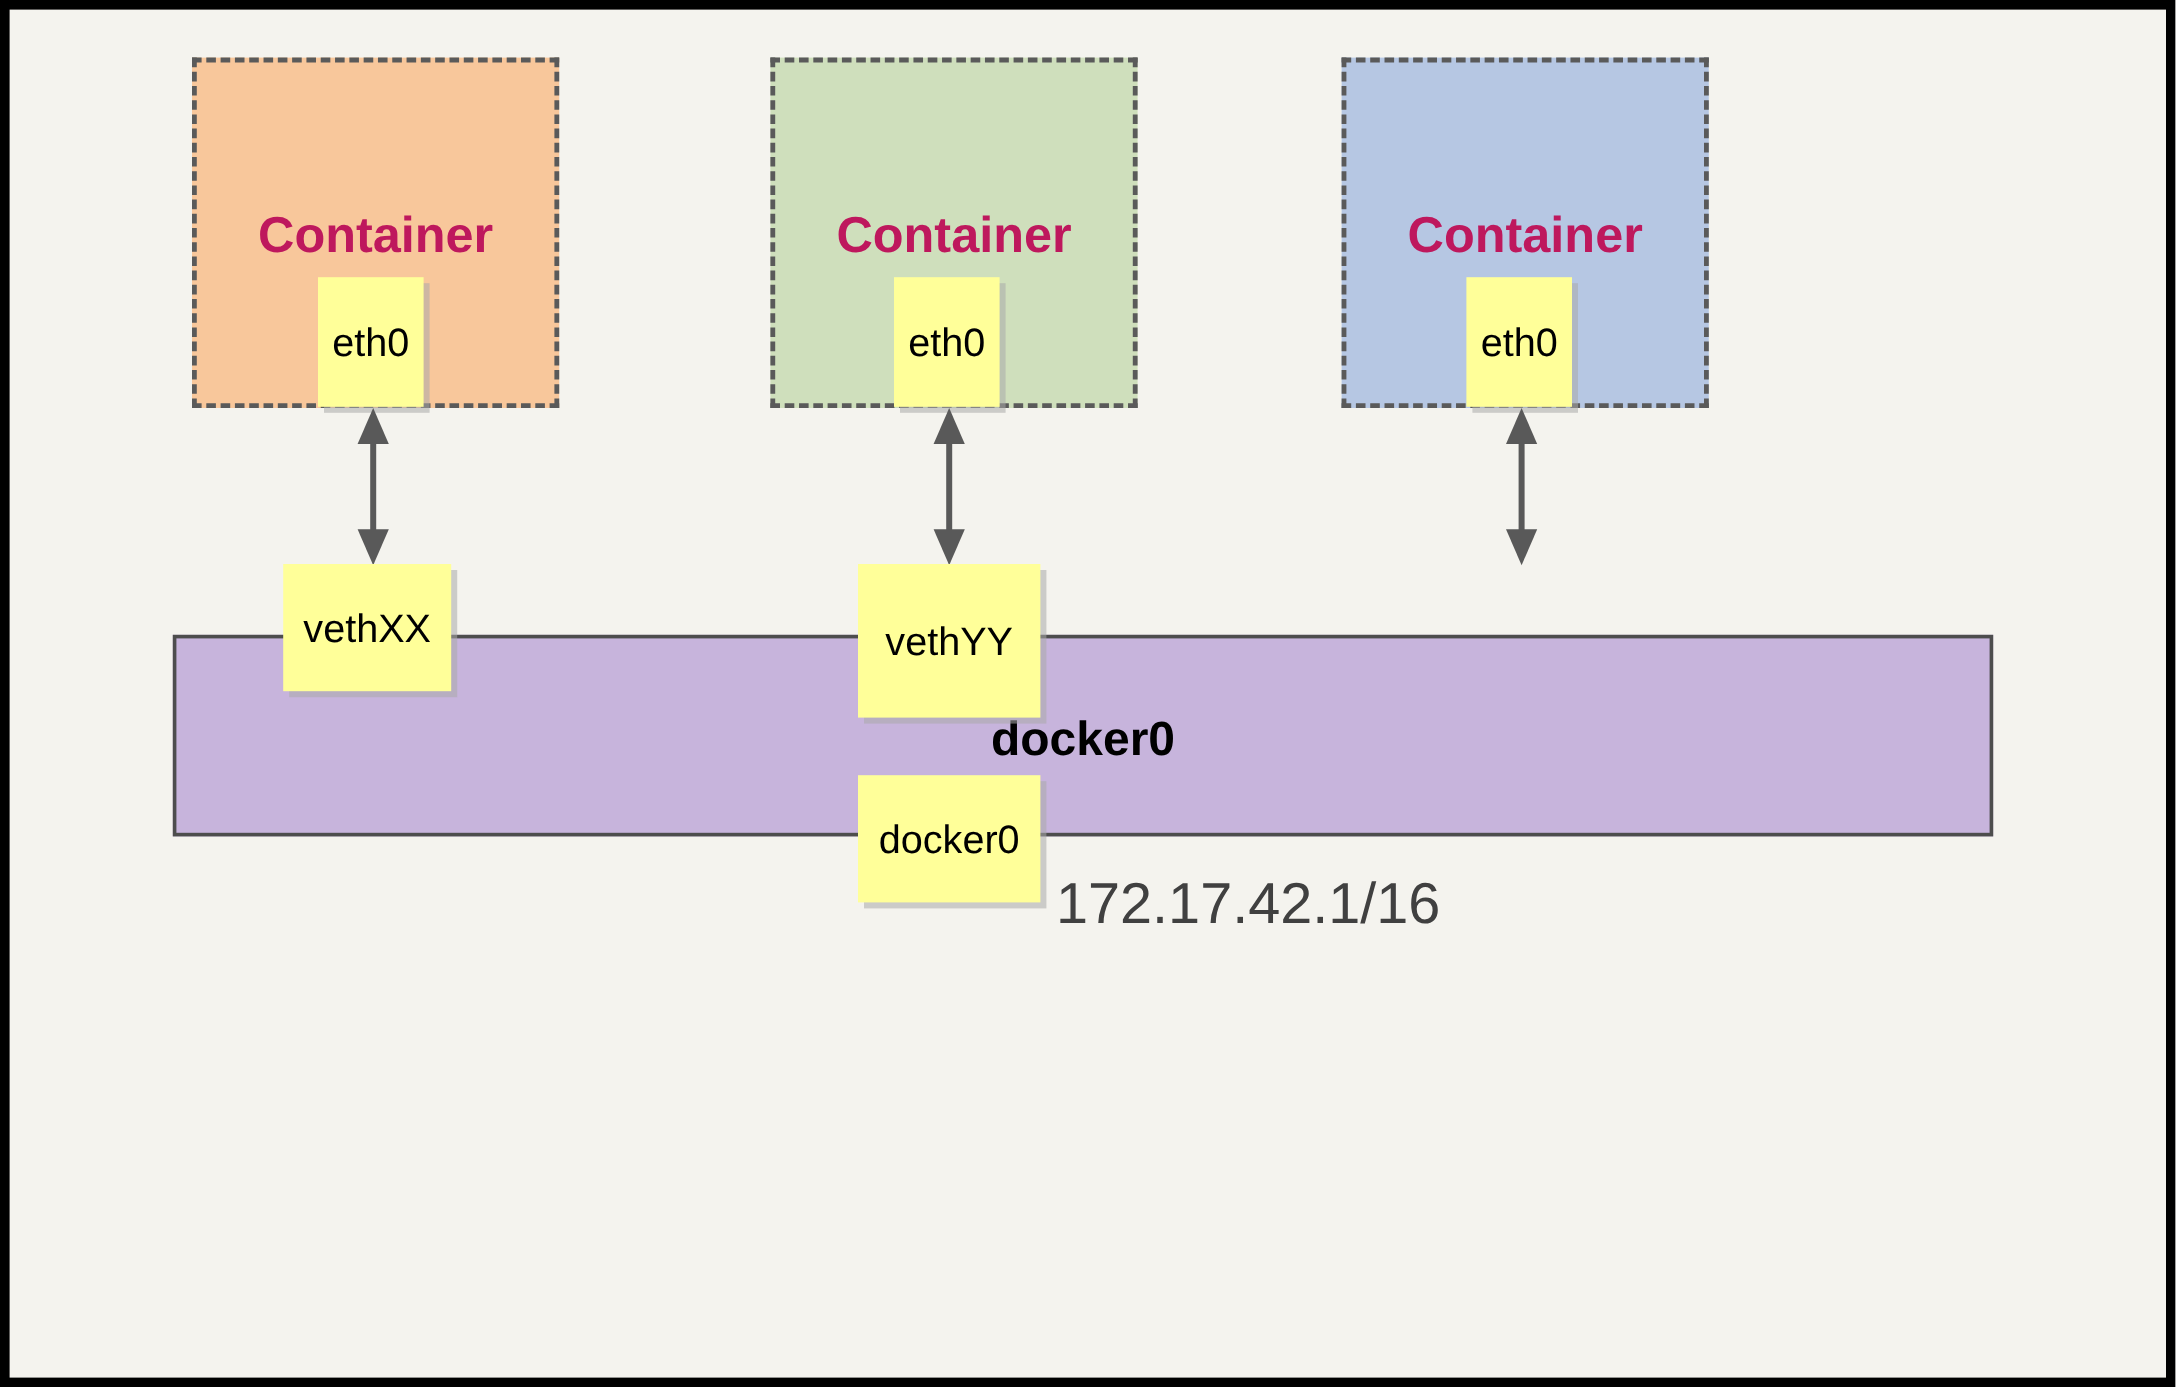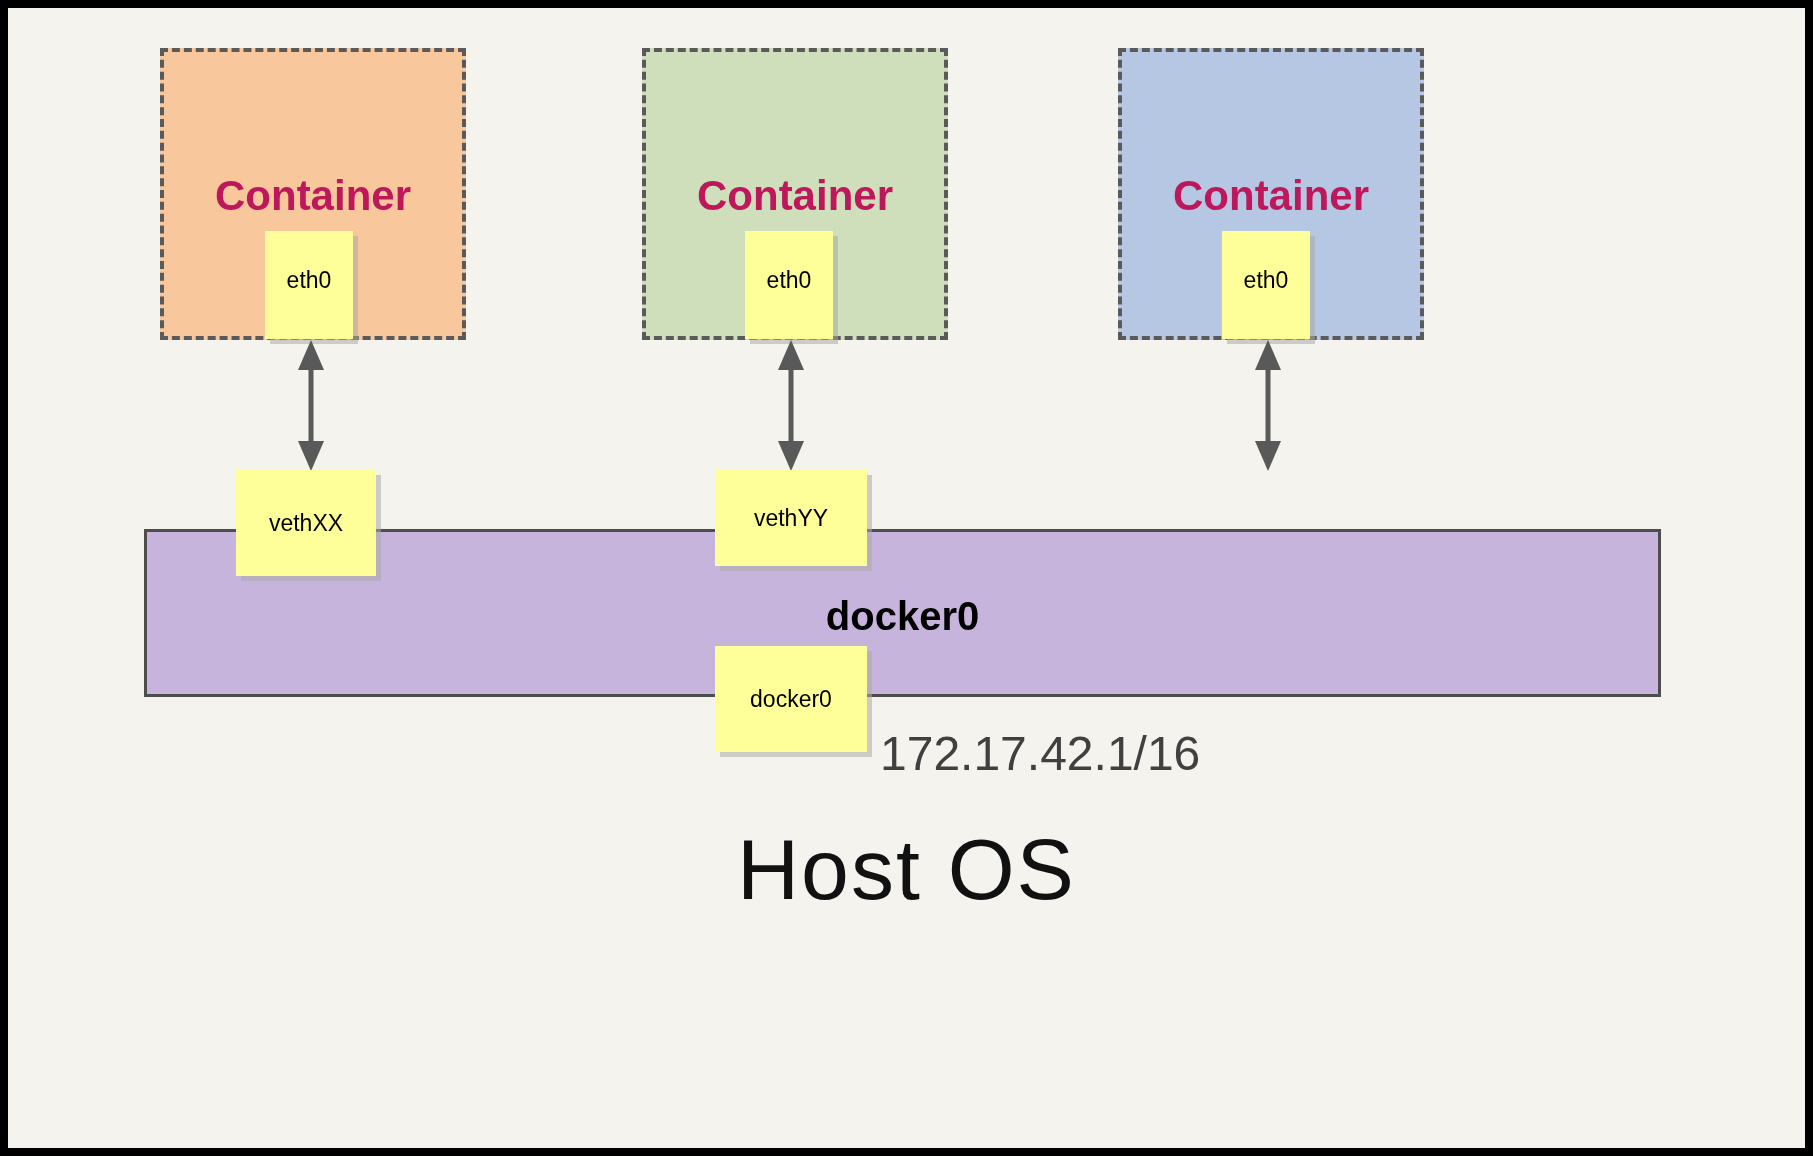--- a/index.html
+++ b/index.html
@@ -39,21 +39,21 @@
 
   
   .ybox{
     position:absolute;
     background:#ffff99;
     box-sizing:border-box;
     box-shadow:5px 5px 0 0 rgba(170,170,170,0.55);
     display:flex;
     align-items:center;
     justify-content:center;
-    font-size:23px;
+    font-size:33px;
     color:#000;
     line-height:1;
   }
   .ybox.tall{align-items:flex-start;padding-top:38px;}
 
   
   .arrow{position:absolute;}
 
   
   #docker0-bar{
@@ -128,23 +128,22 @@
     </svg>
 
     <svg class="arrow" style="left:1240px;top:330px;" width="40" height="135" viewBox="0 0 40 135">
       <line x1="20" y1="22" x2="20" y2="113" stroke="#595959" stroke-width="5"></line>
       <polygon points="20,2 33,32 7,32" fill="#595959"></polygon>
       <polygon points="20,133 33,103 7,103" fill="#595959"></polygon>
     </svg>
 
     <div class="ybox" style="left:228px;top:462px;width:140px;height:106px;">vethXX</div>
 
-    <div class="ybox" style="left:707px;top:462px;width:152px;height:96px;">vethYY</div>
+    <div class="ybox" style="left:707px;top:462px;width:152px;height:128px;">vethYY</div>
 
 
     <div class="ybox" style="left:707px;top:638px;width:152px;height:106px;">docker0</div>
 
     <div id="ip-label" style="left:872px;top:718px;">172.17.42.1/16</div>
 
-    <div id="host-os" style="top:812px;">Host OS</div>
 
   </div>
 </div>
 
 </body></html>

